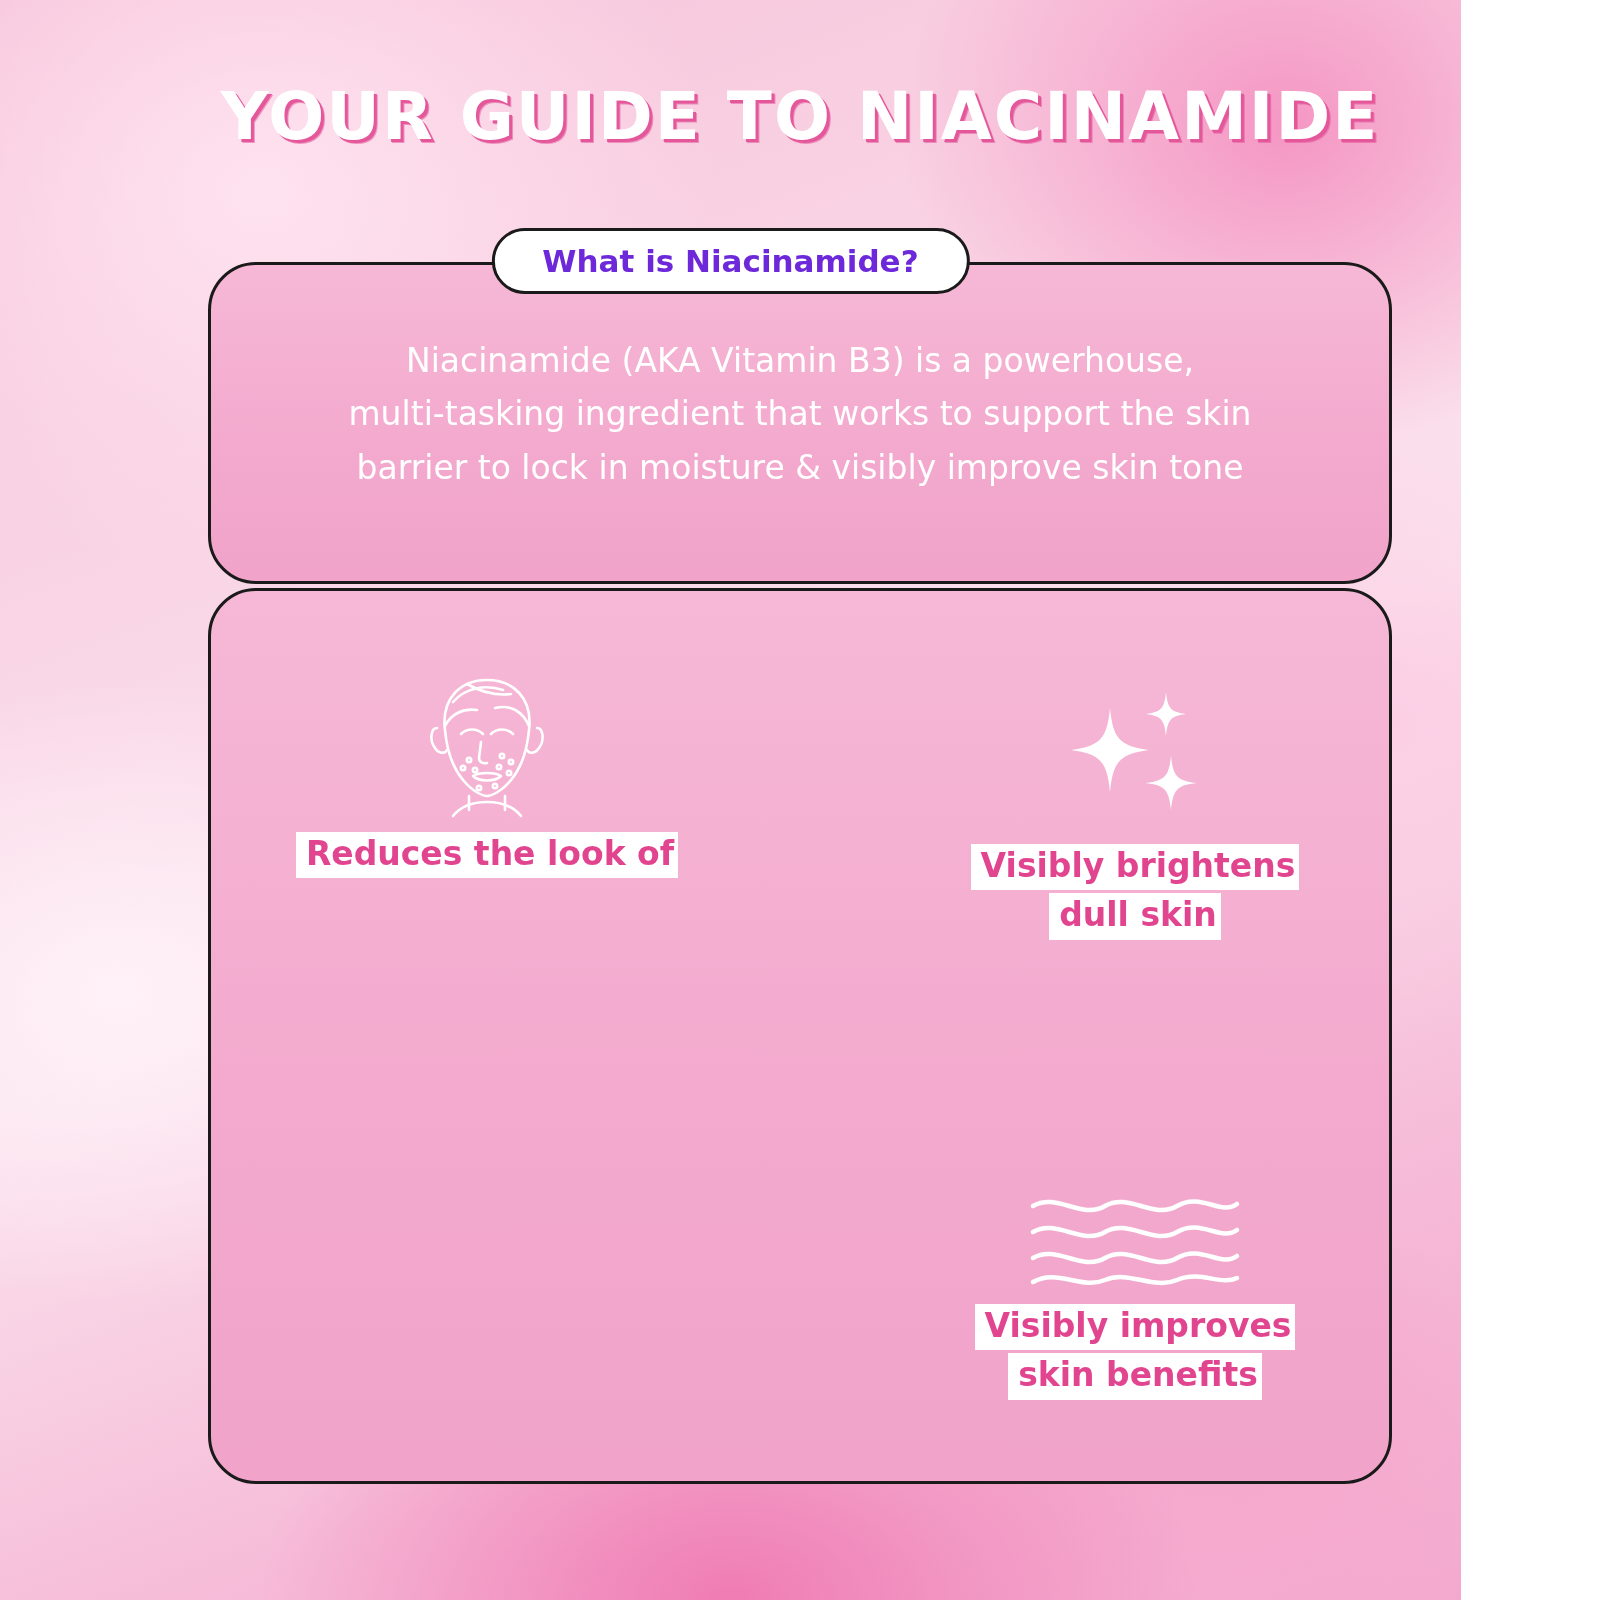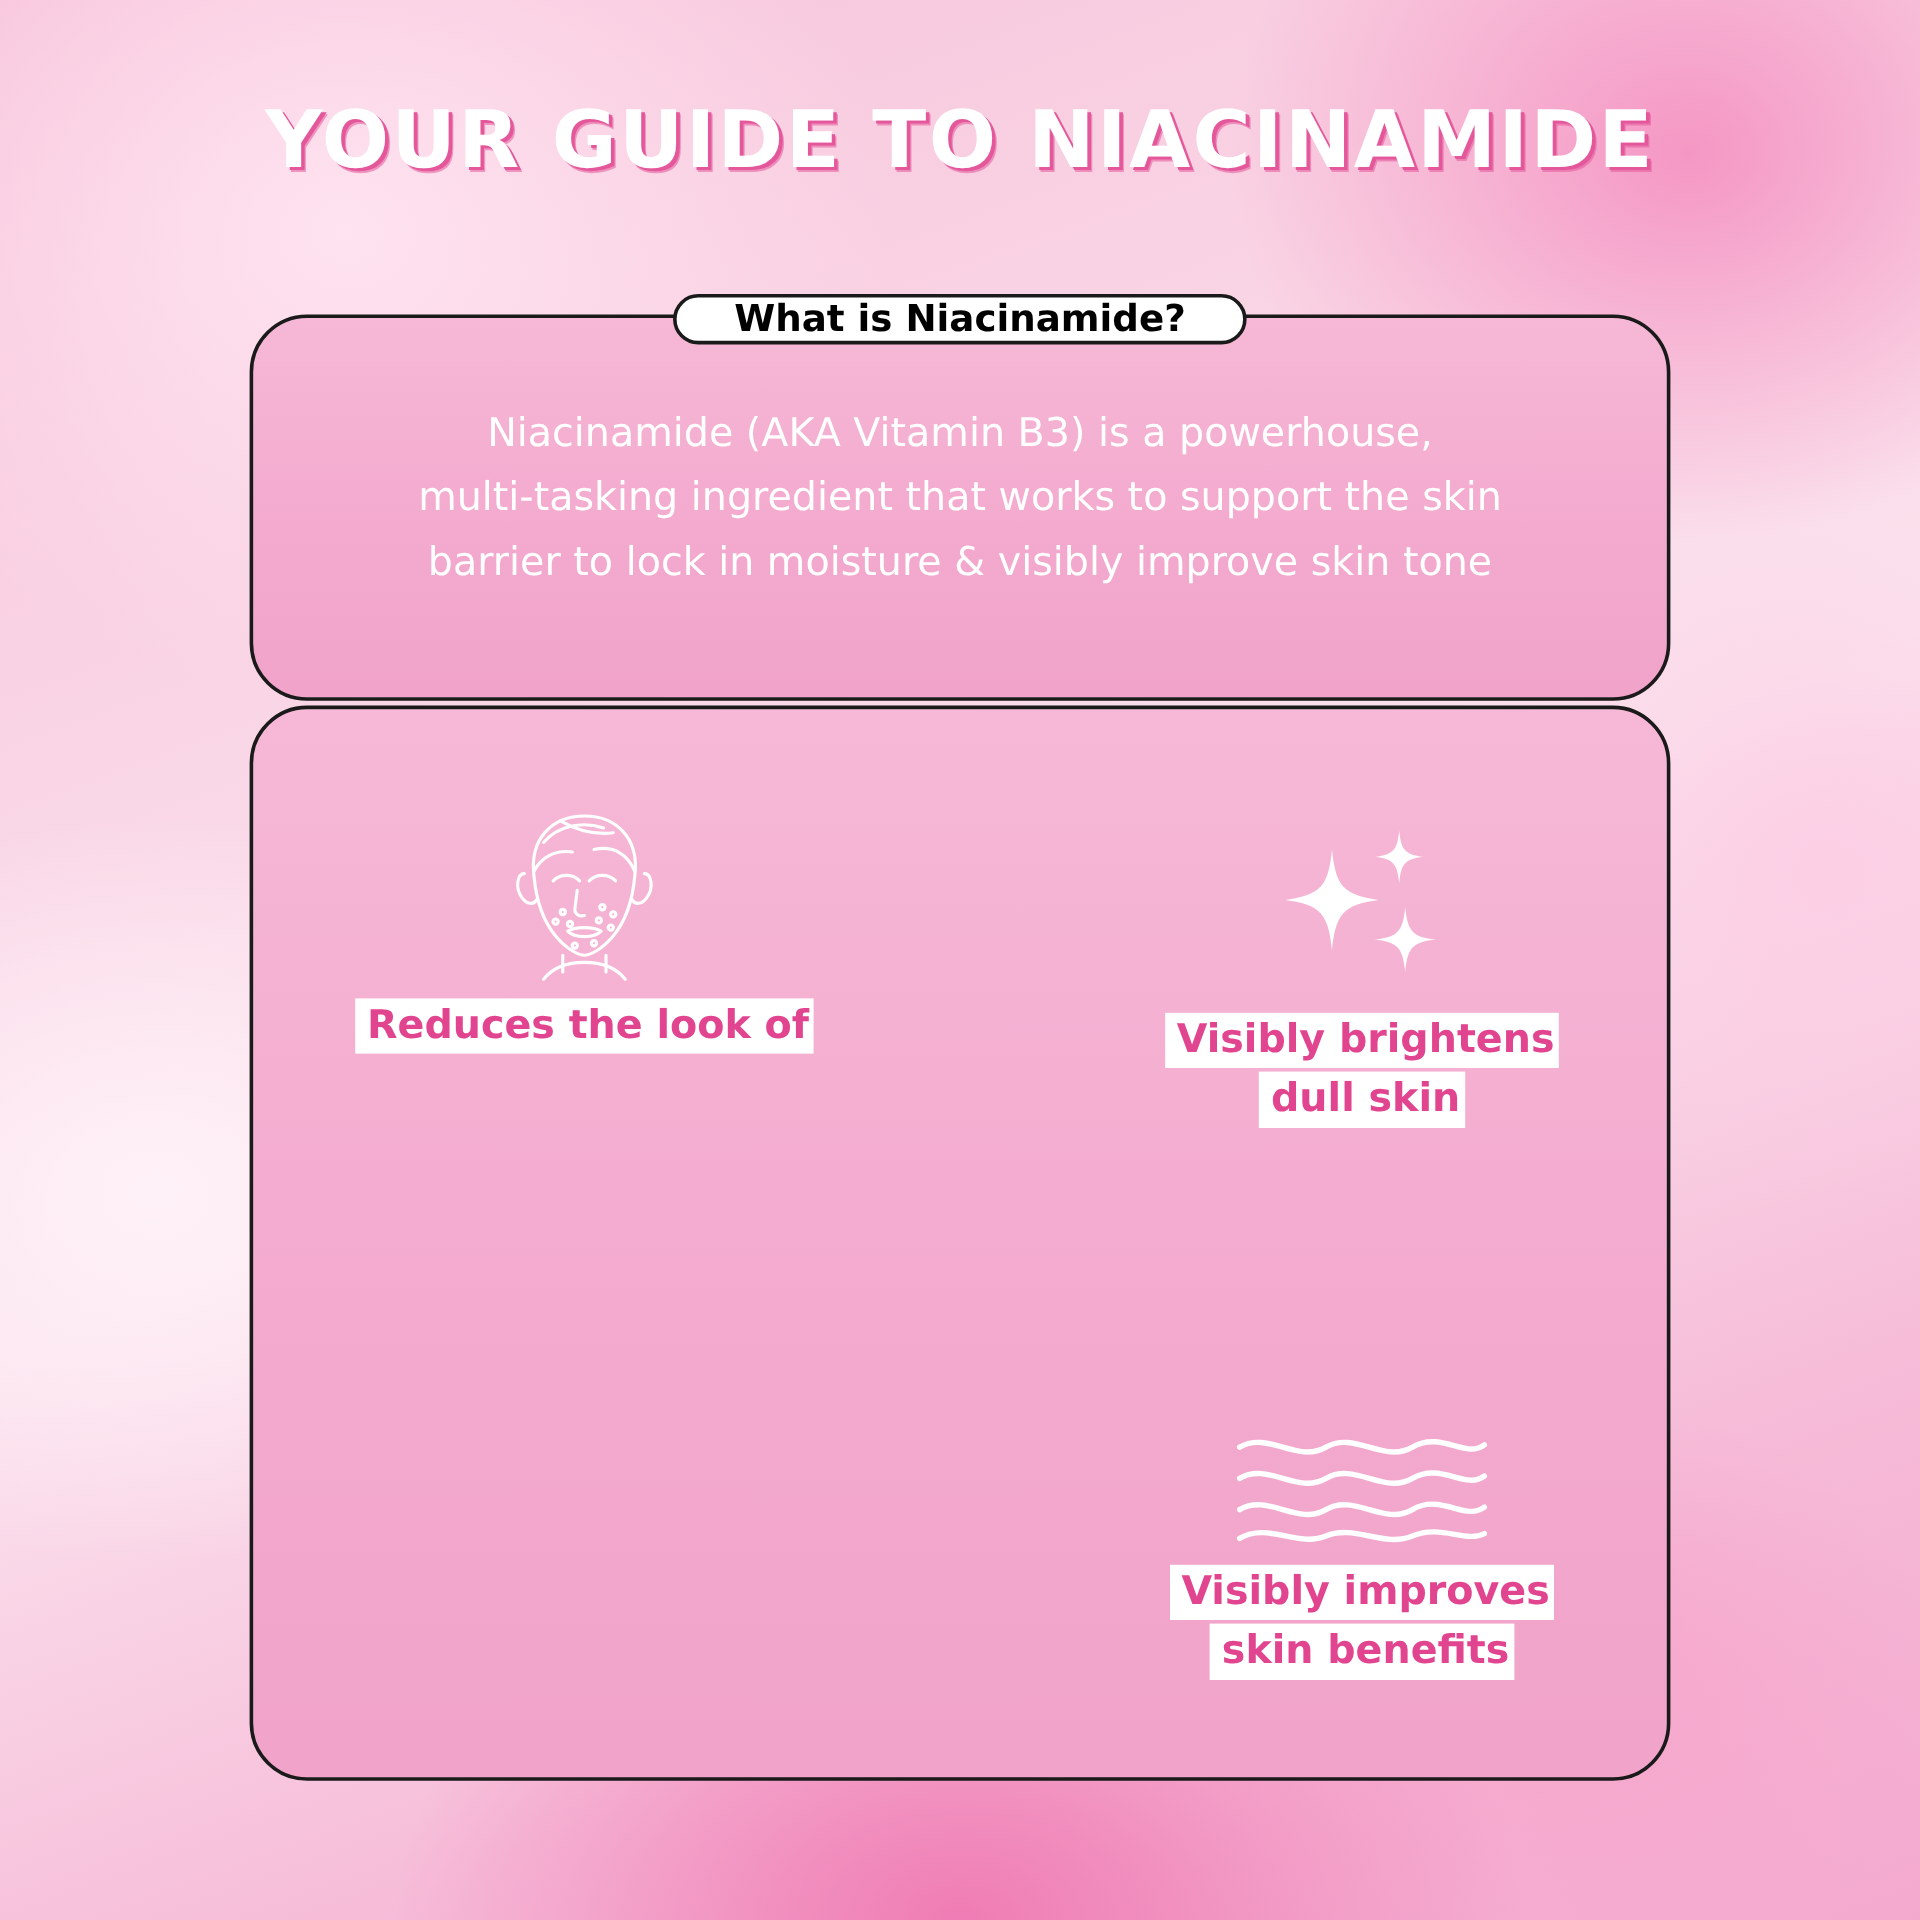--- a/index.html
+++ b/index.html
@@ -8,21 +8,21 @@
   }
   body {
     width: 1600px;
     height: 1600px;
     font-family: "Liberation Sans", sans-serif;
     overflow: hidden;
   }
 
   .page {
     position: relative;
-    width: 1600px;
+    width: 1461px;
     height: 1600px;
     background:
       radial-gradient(ellipse 700px 600px at 18% 12%, rgba(255,228,240,0.95) 0%, rgba(255,228,240,0) 65%),
       radial-gradient(ellipse 620px 520px at 88% 8%, rgba(243,130,185,0.75) 0%, rgba(243,130,185,0) 62%),
       radial-gradient(ellipse 520px 480px at 95% 45%, rgba(252,205,228,0.9) 0%, rgba(252,205,228,0) 60%),
       radial-gradient(ellipse 680px 520px at 8% 62%, rgba(255,242,248,0.95) 0%, rgba(255,242,248,0) 60%),
       radial-gradient(ellipse 760px 520px at 50% 100%, rgba(238,110,172,0.8) 0%, rgba(238,110,172,0) 62%),
       radial-gradient(ellipse 520px 400px at 82% 88%, rgba(247,160,200,0.7) 0%, rgba(247,160,200,0) 60%),
       linear-gradient(160deg, #f7c3db 0%, #f9d4e4 28%, #fbe3ee 52%, #f6bcd8 78%, #f3a9ce 100%);
     overflow: hidden;
@@ -63,28 +63,27 @@
     height: 896px;
   }
 
   .pill {
     position: absolute;
     left: 50%;
     transform: translateX(-50%);
     background: #ffffff;
     border: 3px solid #1a1a1a;
     border-radius: 36px;
-    padding: 0 48px;
+    padding: 12px 48px;
     font-family: "DejaVu Sans", sans-serif;
     font-weight: bold;
     font-size: 31px;
-    color: #000000;
+    color: #6d28d9;
     white-space: nowrap;
     z-index: 5;
-    margin-top: 17px;
   }
   .pill-what { top: 228px; }
   .pill-benefits { top: 557px; }
 
   .body-text {
     position: absolute;
     top: 334px;
     left: 248px;
     width: 1104px;
     text-align: center;

